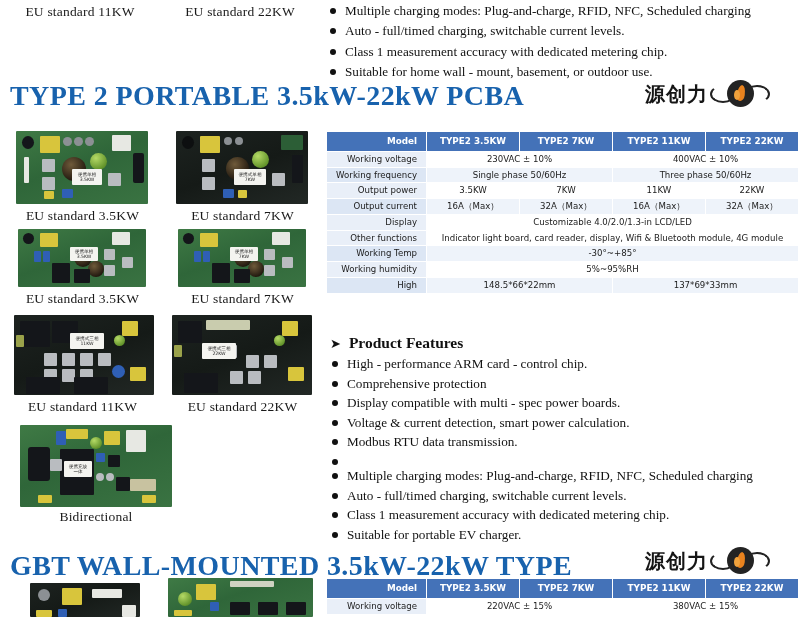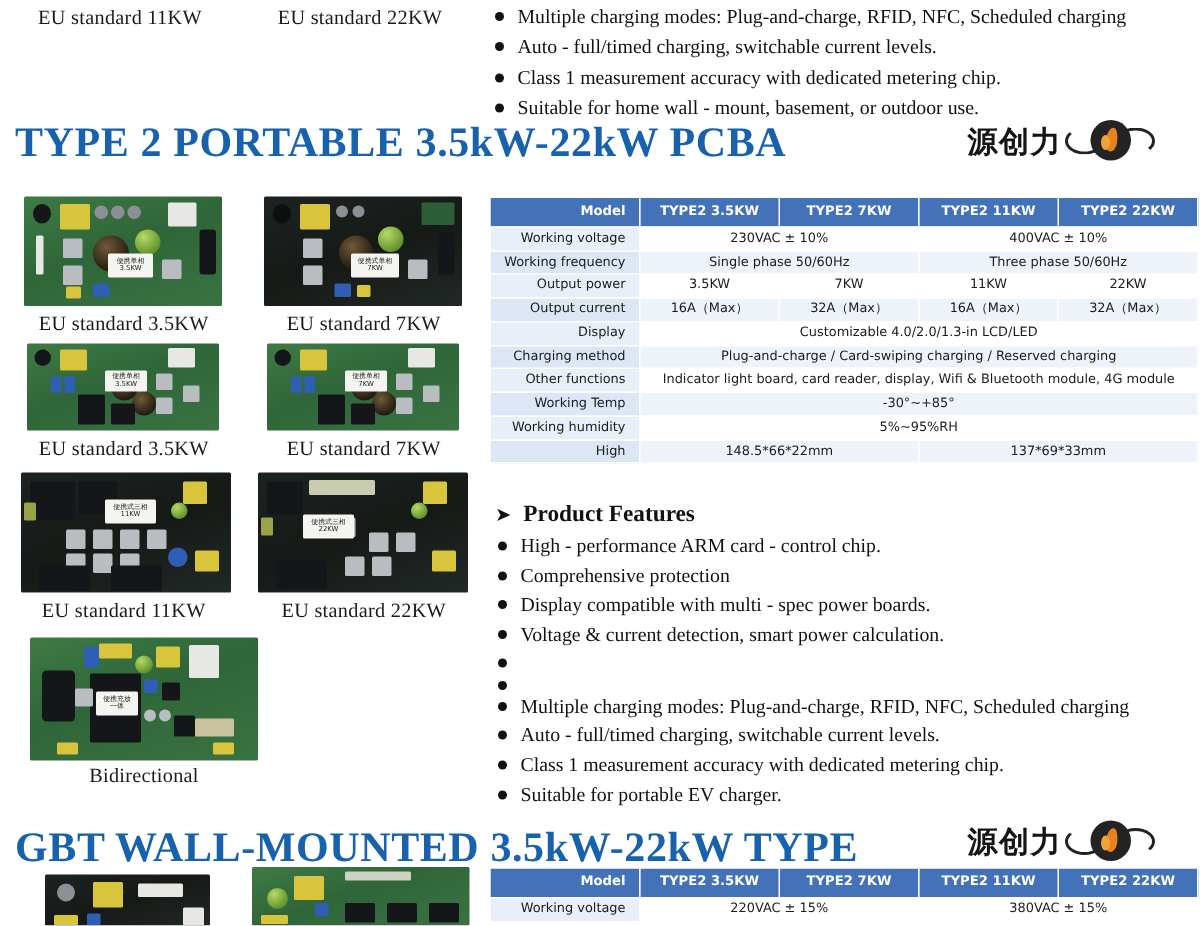--- a/index.html
+++ b/index.html
@@ -330,24 +330,20 @@
         <td class="lbl">Output current</td>
         <td>16A（Max）</td>
         <td>32A（Max）</td>
         <td>16A（Max）</td>
         <td>32A（Max）</td>
       </tr>
       <tr class="pln">
         <td class="lbl">Display</td>
         <td colspan="4">Customizable 4.0/2.0/1.3-in LCD/LED</td>
       </tr>
-      <tr class="alt">
-        <td class="lbl">Charging method</td>
-        <td colspan="4">Plug-and-charge / Card-swiping charging / Reserved charging</td>
-      </tr>
       <tr class="pln">
         <td class="lbl">Other functions</td>
         <td colspan="4">Indicator light board, card reader, display, Wifi &amp; Bluetooth module, 4G module</td>
       </tr>
       <tr class="alt">
         <td class="lbl">Working Temp</td>
         <td colspan="4">-30°~+85°</td>
       </tr>
       <tr class="pln">
         <td class="lbl">Working humidity</td>
@@ -379,20 +375,21 @@
     <div class="bullet-row">
       <span class="dot"></span>
       <span class="bullet-txt">Display compatible with multi - spec power boards.</span>
     </div>
     <div class="bullet-row">
       <span class="dot"></span>
       <span class="bullet-txt">Voltage &amp; current detection, smart power calculation.</span>
     </div>
     <div class="bullet-row">
       <span class="dot"></span>
+      <span class="bullet-txt">Modbus RTU data transmission.</span>
     </div>
     <div class="bullet-row">
       <span class="dot"></span>
     </div>
     <div class="bullet-row">
       <span class="dot"></span>
       <span class="bullet-txt">Multiple charging modes: Plug-and-charge, RFID, NFC, Scheduled charging</span>
     </div>
     <div class="bullet-row">
       <span class="dot"></span>

